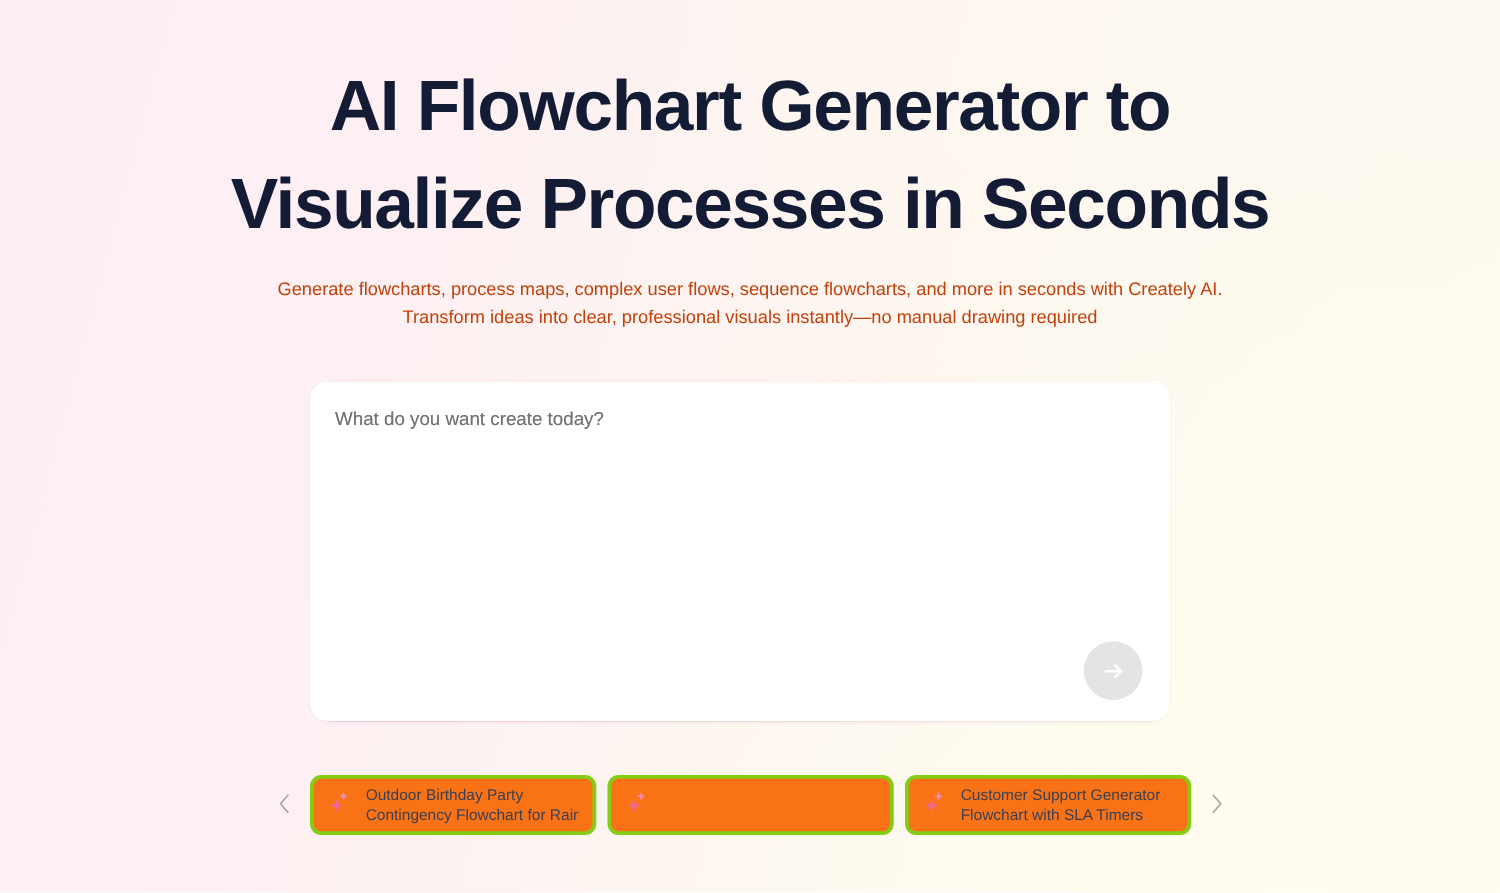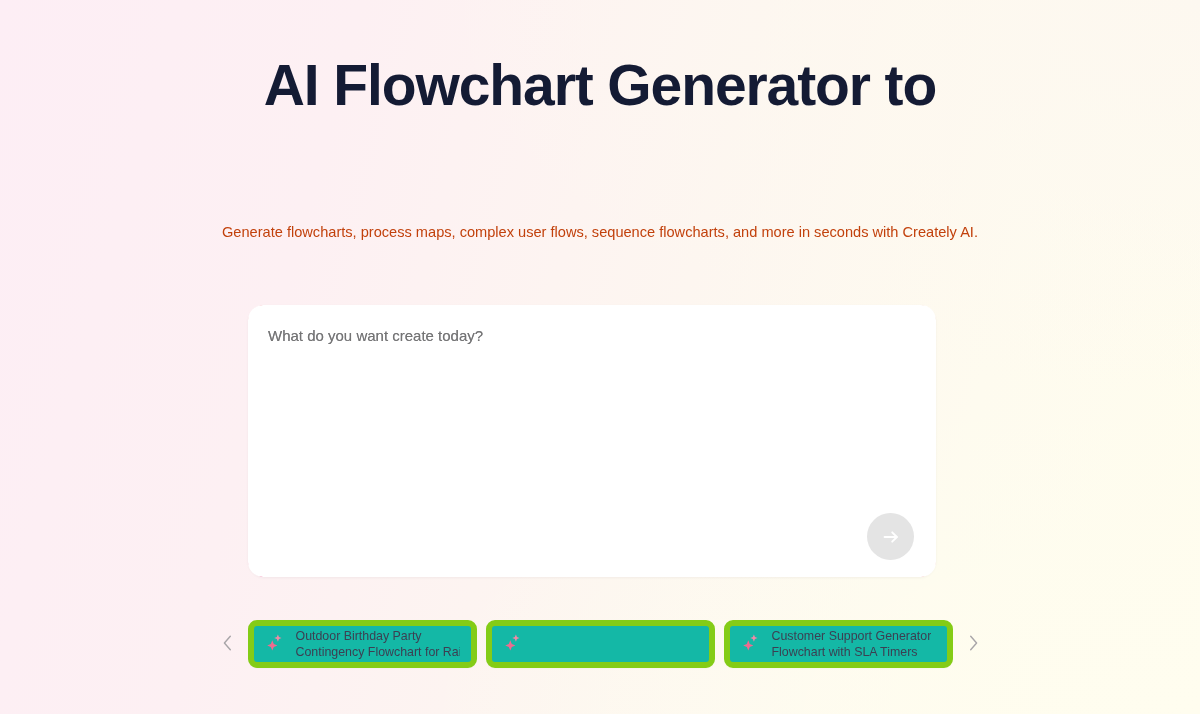--- a/index.html
+++ b/index.html
@@ -145,22 +145,22 @@
     flex: none;
   }
 
   .suggestion-card {
     display: flex;
     align-items: center;
     gap: 11px;
     width: 229px;
     height: 48px;
     padding: 0 11px 0 12px;
-    background: #14b8a6;
-    border: 6px solid #84cc16;
+    background: #f97316;
+    border: 3px solid #84cc16;
     border-radius: 9px;
     cursor: pointer;
     flex: none;
     box-shadow: 0 1px 1px rgba(60,40,40,0.015);
   }
   .suggestion-card .sparkle { flex: none; display: block; }
   .suggestion-card .labels {
     color: #3c3f52;
     font-size: 12.4px;
     line-height: 16px;
@@ -170,24 +170,26 @@
   }
   .suggestion-card .labels span { display: block; }
 </style>
 </head>
 <body>
 
 <div class="page">
 
   <h1 class="hero-heading">
     <span class="line">AI Flowchart Generator to</span>
+    <span class="line">Visualize Processes in Seconds</span>
   </h1>
 
   <p class="hero-sub">
     <span class="line">Generate flowcharts, process maps, complex user flows, sequence flowcharts, and more in seconds with Creately AI.</span>
+    <span class="line">Transform ideas into clear, professional visuals instantly—no manual drawing required</span>
   </p>
 
   <div class="prompt-wrap">
     <div class="prompt-inner">
       <div class="prompt-placeholder" style="display: block;">What do you want create today?</div>
       <textarea class="prompt-area" placeholder="What do you want create today?" style=""></textarea>
       <button class="send-button">
         <span>
           <svg width="22" height="22" viewBox="0 0 22 22" fill="none" aria-hidden="true">
             <path d="M4.6 11h12.1" stroke="#ffffff" stroke-width="1.9" stroke-linecap="round"></path>

